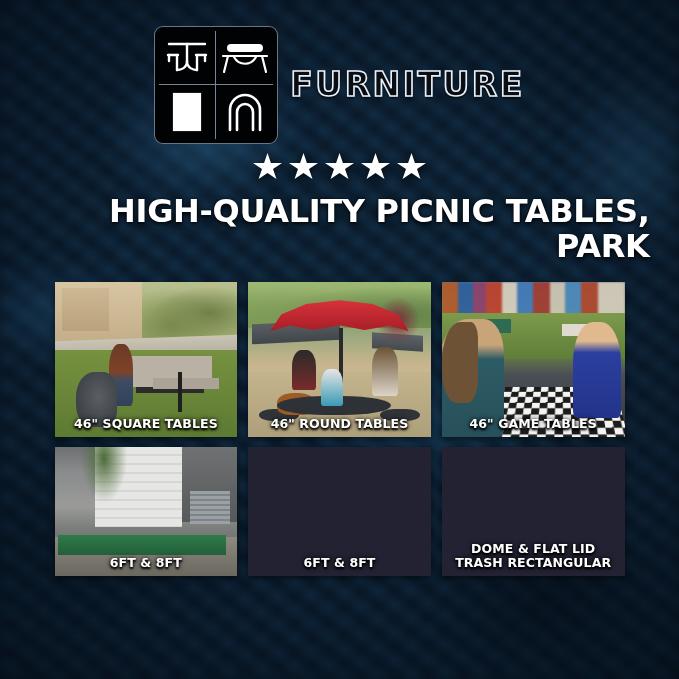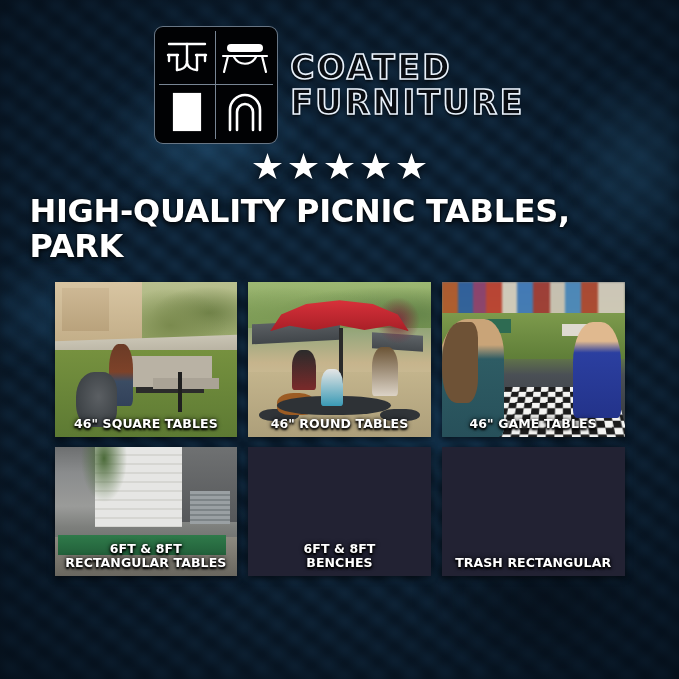--- a/index.html
+++ b/index.html
@@ -112,21 +112,21 @@
   .star {
     width:29px; height:28px;
     background:#ffffff;
     clip-path:polygon(50% 0%, 61.8% 35.5%, 100% 35.5%, 69% 57.5%, 80.9% 93%, 50% 71%, 19.1% 93%, 31% 57.5%, 0% 35.5%, 38.2% 35.5%);
   }
 
   
   .headline {
     margin-top:13px;
     width:620px;
-    text-align:left;
+    text-align:right;
     color:#ffffff;
     font-family:"DejaVu Sans", sans-serif;
     font-weight:700;
     font-size:32px;
     line-height:1.09;
     letter-spacing:-0.3px;
     text-shadow:0 2px 5px rgba(0,0,0,.9), 0 0 2px rgba(0,0,0,.8);
   }
 
   
@@ -321,21 +321,20 @@
         </div>
         <div class="logo-cell br">
           <svg width="42" height="40" viewBox="0 0 42 40" fill="none" stroke="#ffffff" stroke-width="2.6" stroke-linecap="round">
             <path d="M6 38 L6 18 A15 15 0 0 1 36 18 L36 38"></path>
             <path d="M13 38 L13 20 A8 8 0 0 1 29 20 L29 38"></path>
           </svg>
         </div>
       </div>
 
       <div class="wordmark">
-        <span class="line">COATED</span>
         <span class="line">FURNITURE</span>
       </div>
     </div>
 
     <div class="stars">
       <span class="star"></span>
       <span class="star"></span>
       <span class="star"></span>
       <span class="star"></span>
       <span class="star"></span>
@@ -411,55 +410,54 @@
           <div class="ac"></div>
             <div class="ground2"></div>
           <div class="woman2"></div>
             <div class="hair2"></div>
           <div class="gseat2"></div>
             <div class="gtbl"></div>
             <div class="bag"></div>
         </div>
         <div class="tile-caption">
           <span class="cap-line">6FT &amp; 8FT</span>
-          <span class="cap-line">RECTANGULAR TABLES</span>
         </div>
       </div>
 
       <div class="tile tall">
         <div class="photo sc-bn">
           <div class="folia"></div>
             <div class="fence"></div>
             <div class="gravel"></div>
           <div class="bback"></div>
             <div class="bback2"></div>
           <div class="bseat"></div>
             <div class="bseat2"></div>
           <div class="bleg"></div>
             <div class="bleg2"></div>
           <div class="pack"></div>
             <div class="boy1"></div>
             <div class="boy2"></div>
         </div>
         <div class="tile-caption">
           <span class="cap-line">6FT &amp; 8FT</span>
-          <span class="cap-line">BENCHES</span>
         </div>
       </div>
 
       <div class="tile tall">
         <div class="photo sc-tr">
           <div class="grass3"></div>
             <div class="walk3"></div>
           <div class="shadow3"></div>
           <div class="can-body"></div>
             <div class="can-rim"></div>
           <div class="dome"></div>
             <div class="slot"></div>
         </div>
         <div class="tile-caption">
+          <span class="cap-line">DOME &amp; FLAT LID</span>
           <span class="cap-line">TRASH RECTANGULAR</span>
         </div>
       </div>
 
     </div>
   </div>
 </div>
 
 </body></html>

